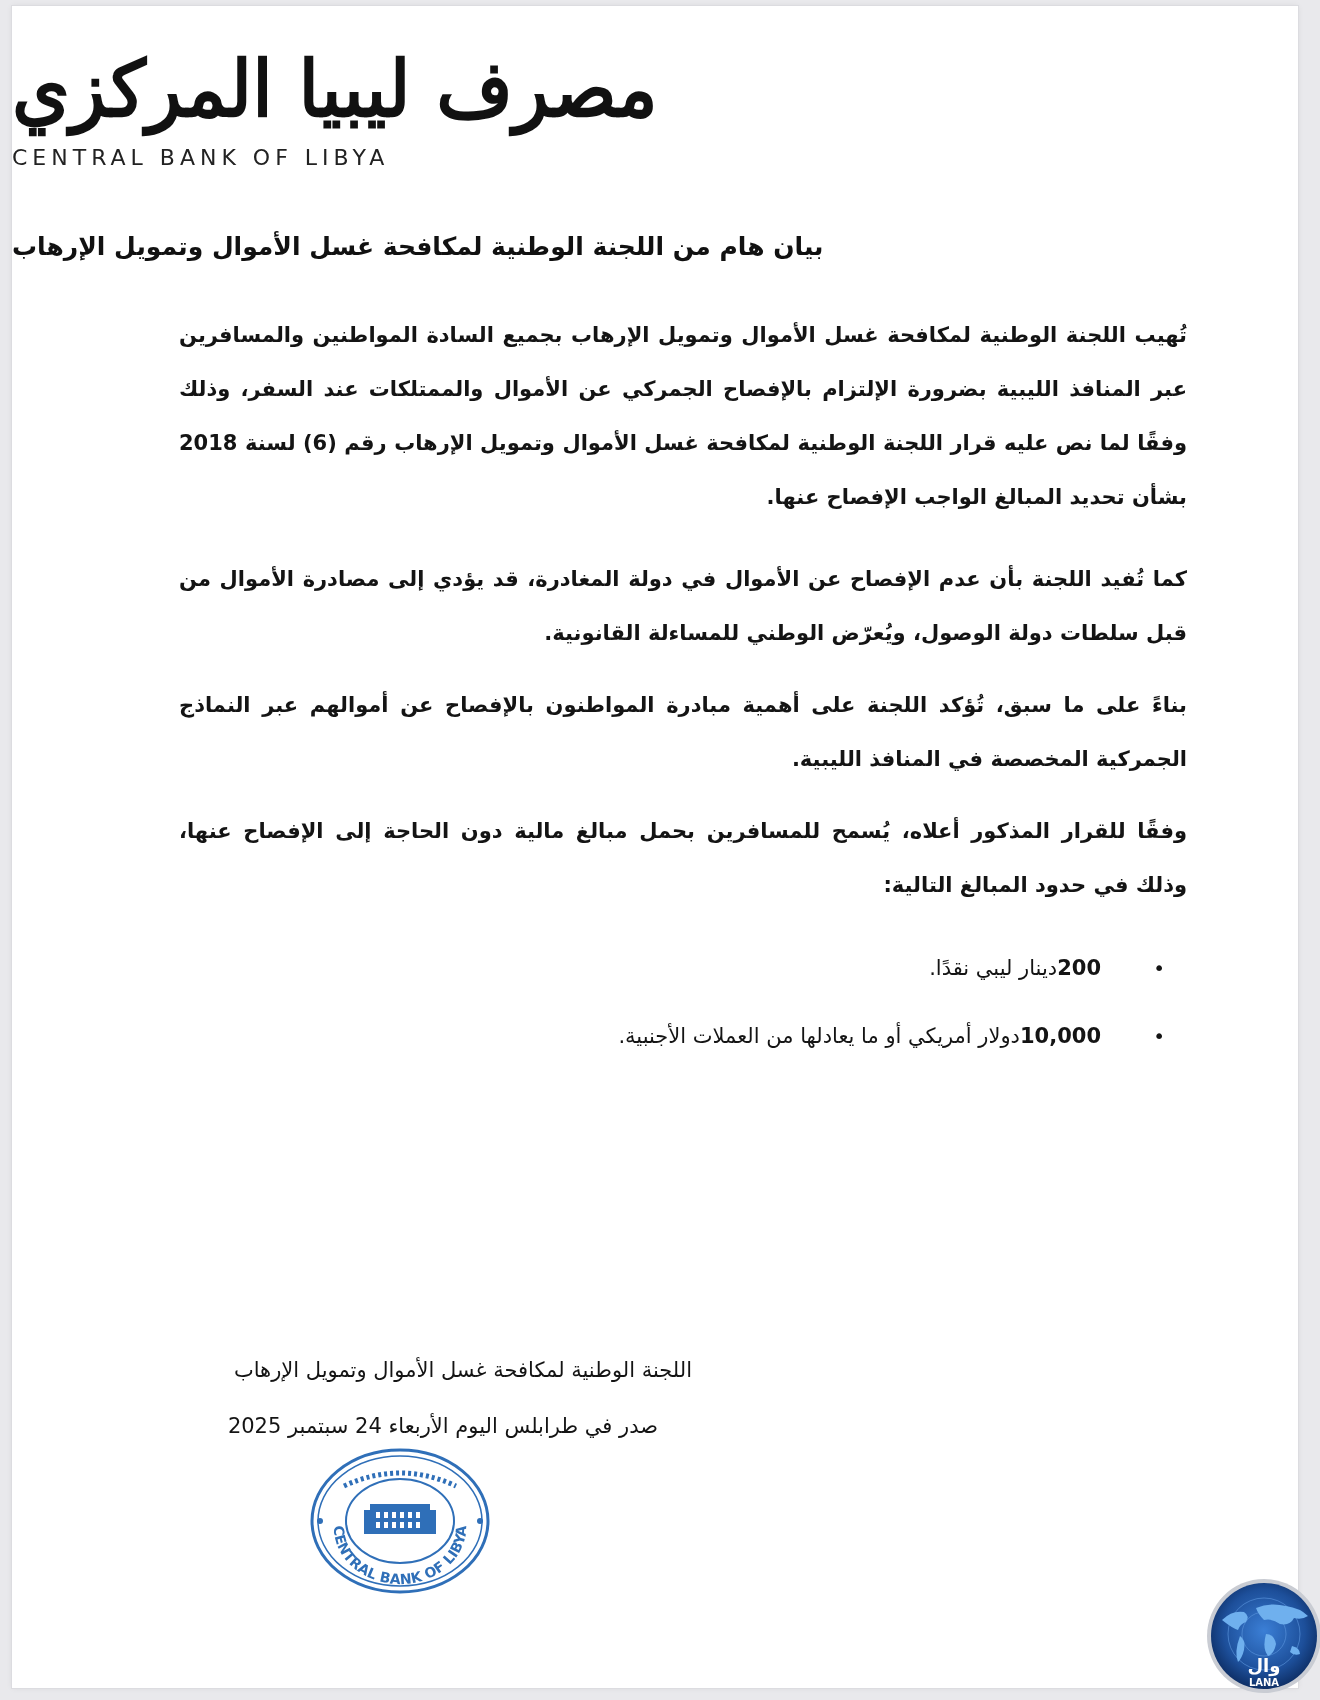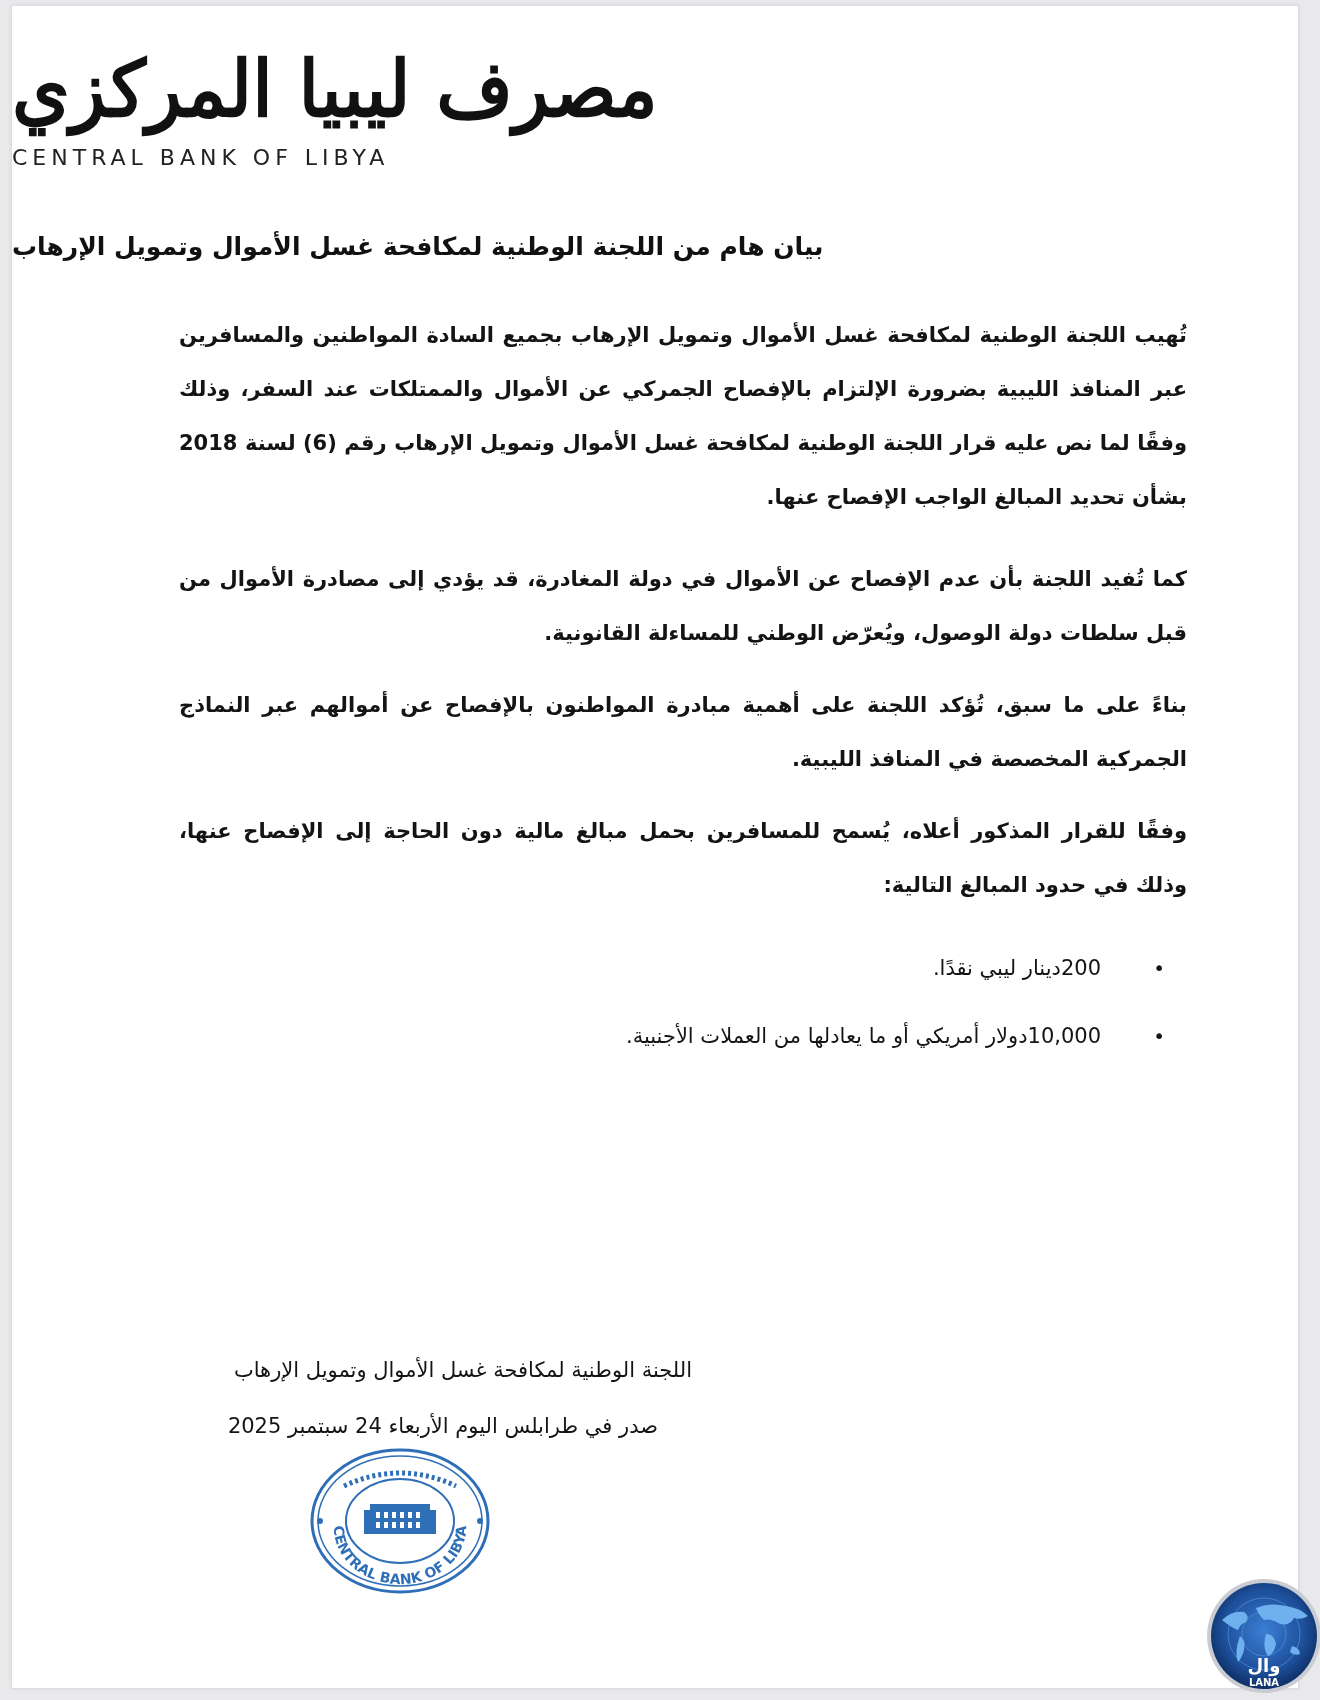--- a/index.html
+++ b/index.html
@@ -97,21 +97,21 @@
     }
     .body ul li .bullet {
       position: absolute;
       right: 22px;
       top: 0;
       font-size: 20px;
     }
     .body ul li .amount {
       direction: ltr;
       unicode-bidi: embed;
-      font-weight: normal;
+      font-weight: bold;
     }
     
     .signature {
       position: absolute;
       left: 150px;
       width: 530px;
       top: 1336px;
       direction: rtl;
       text-align: right;
       font-family: "DejaVu Sans", sans-serif;

